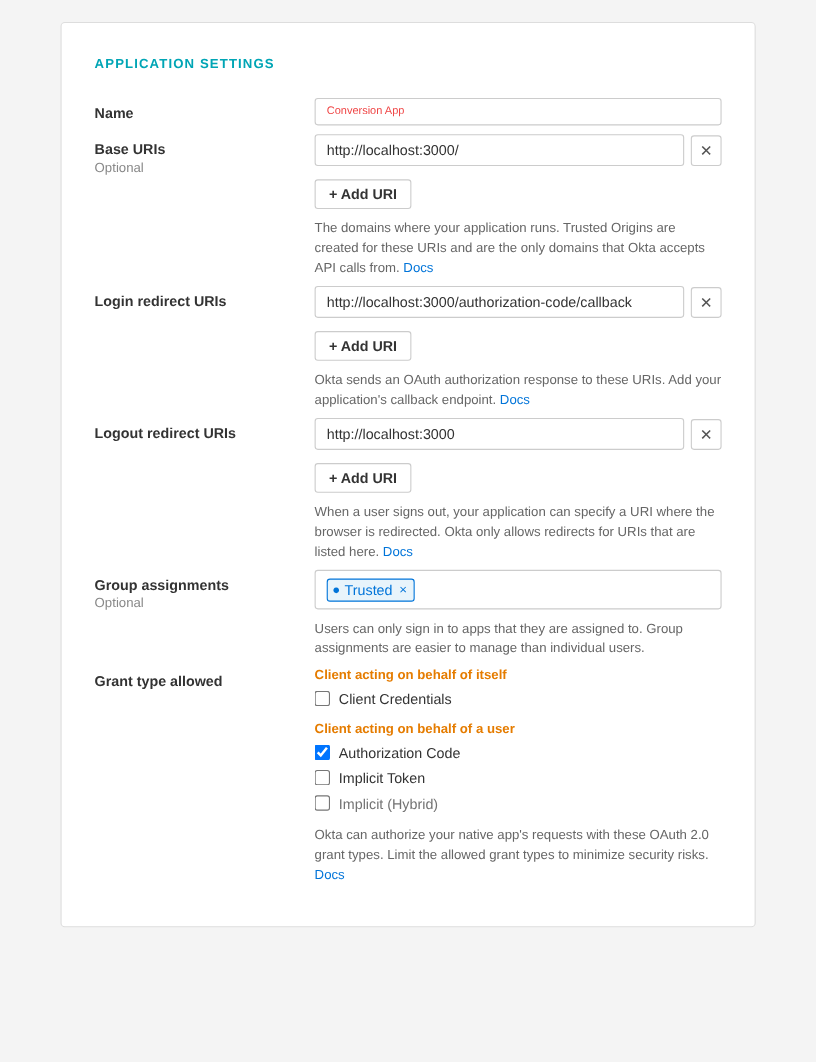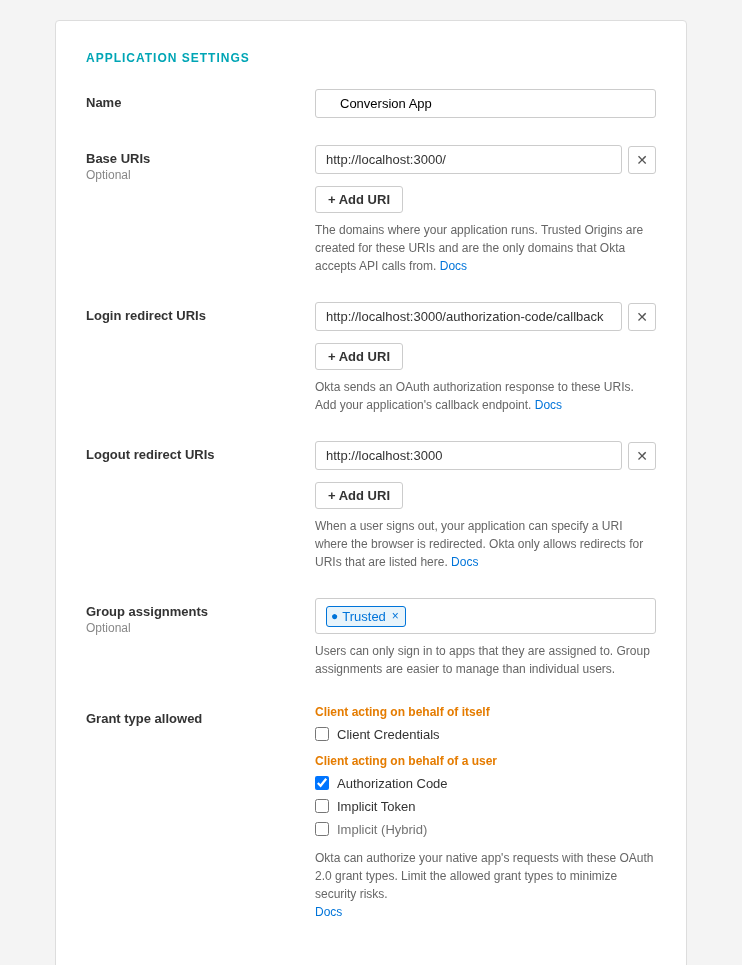--- a/index.html
+++ b/index.html
@@ -23,22 +23,21 @@
     .section-title {
       color: #00a5b5;
       font-size: 12px;
       font-weight: bold;
       letter-spacing: 1px;
       text-transform: uppercase;
       margin-bottom: 24px;
     }
     .form-row {
       display: flex;
-      margin-bottom: 27px;
-      gap: 29px;
+      margin-bottom: 8px;
     }
     .form-label-col {
       width: 200px;
       flex-shrink: 0;
       padding-top: 6px;
     }
     .form-label {
       font-size: 13px;
       font-weight: 600;
       color: #333;
@@ -102,23 +101,23 @@
       line-height: 1.5;
     }
     .help-text a {
       color: #0074d9;
       text-decoration: none;
     }
     .name-input {
       width: 100%;
       border: 1px solid #ccc;
       border-radius: 3px;
-      padding: 6px 24px;
-      font-size: 13px;
-      color: #000000;
+      padding: 6px 10px;
+      font-size: 10px;
+      color: #ef4444;
       outline: none;
     }
     .group-assignments-box {
       border: 1px solid #ccc;
       border-radius: 3px;
       padding: 6px 10px;
       min-height: 36px;
       display: flex;
       flex-wrap: wrap;
       align-items: center;

